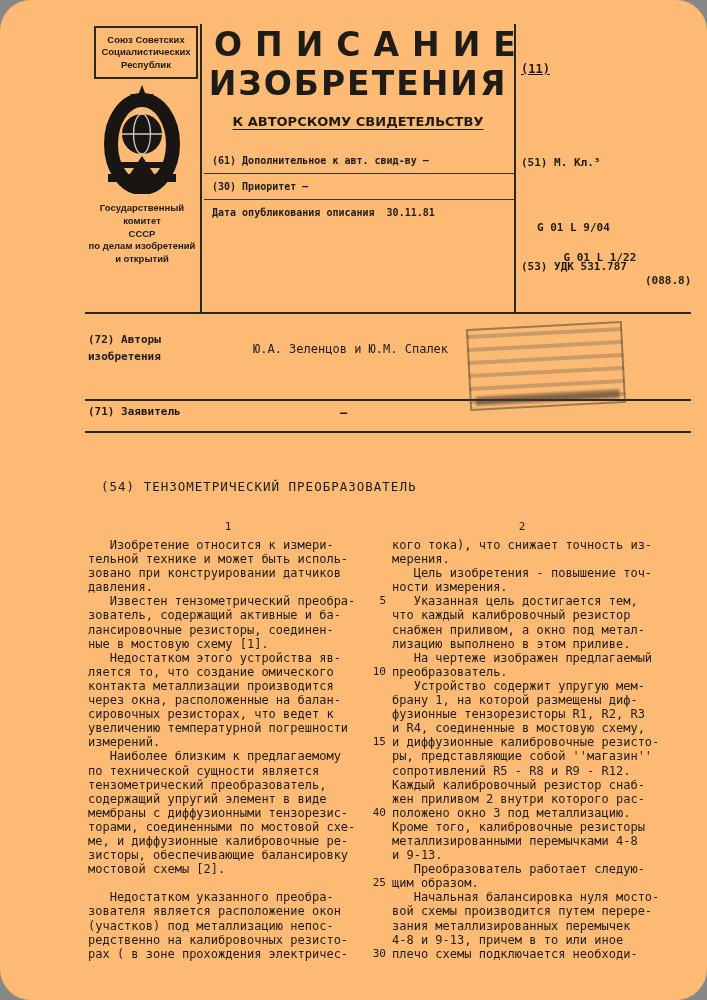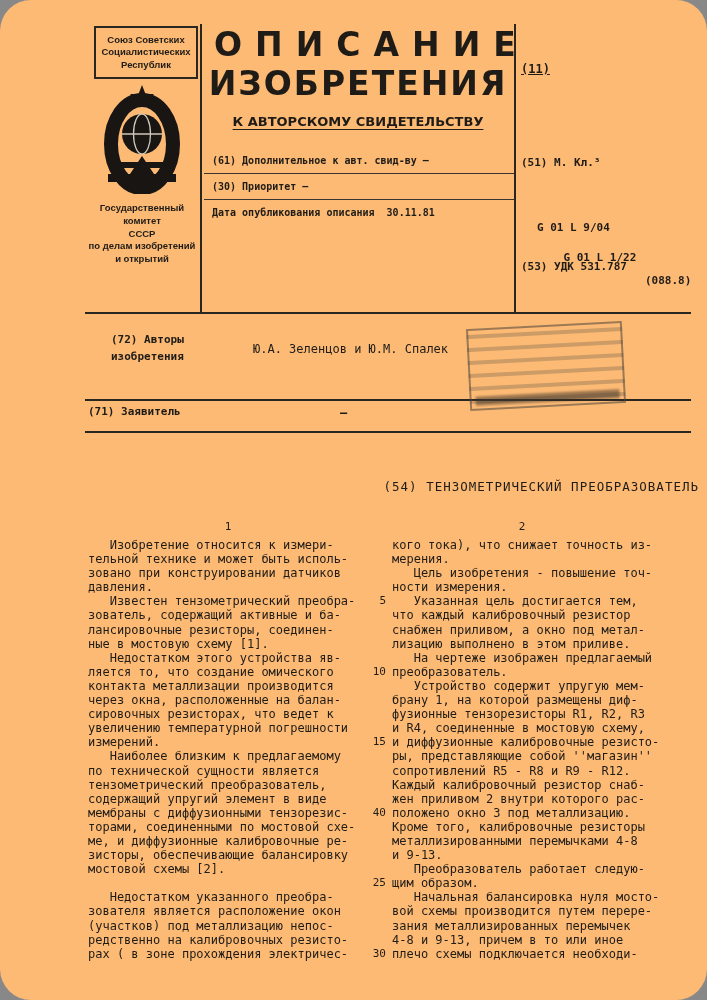--- a/index.html
+++ b/index.html
@@ -46,35 +46,35 @@
   }
   .frow.last{border-bottom:none;}
   
   .pub-code{position:absolute;left:521px;top:62px;font:bold 12px "DejaVu Sans Mono",monospace;text-decoration:underline;}
   .pub-number{position:absolute;left:556px;top:48px;font:bold 27px/1 "DejaVu Serif",serif;letter-spacing:1px;}
   .class-label{position:absolute;left:521px;top:156px;font:bold 11px "DejaVu Sans Mono",monospace;}
   .class-lines{position:absolute;left:537px;top:203px;font:bold 11px/15px "DejaVu Sans Mono",monospace;white-space:pre;margin-top:17px;}
   .udk-1{position:absolute;left:521px;top:260px;font:bold 11px "DejaVu Sans Mono",monospace;}
   .udk-2{position:absolute;left:613px;top:274px;font:bold 11px "DejaVu Sans Mono",monospace;margin-left:32px;}
   
-  .label72{position:absolute;left:88px;top:332px;font:bold 11px/1.5 "DejaVu Sans Mono",monospace;white-space:pre-line;margin-left:23px;}
+  .label72{position:absolute;left:88px;top:332px;font:bold 11px/1.5 "DejaVu Sans Mono",monospace;white-space:pre-line;}
   .names{position:absolute;left:253px;top:342px;font:12px "DejaVu Sans Mono",monospace;}
   .stamp{
     position:absolute;left:468px;top:325px;width:152px;height:78px;
     transform:rotate(-3deg);border:2px solid rgba(75,68,58,.55);
     background:repeating-linear-gradient(180deg,
       rgba(90,82,70,0) 0 4px, rgba(90,82,70,.30) 4px 8px, rgba(90,82,70,0) 8px 13px);
     filter:blur(.5px);
   }
   .stamp-smudge{position:absolute;left:4px;right:4px;bottom:3px;height:9px;background:rgba(55,48,40,.5);filter:blur(1px);}
   .label71{position:absolute;left:88px;top:405px;font:bold 11px "DejaVu Sans Mono",monospace;}
   .value71{position:absolute;left:340px;top:406px;font:bold 12px "DejaVu Sans Mono",monospace;}
   
   .title54{
-    position:absolute;left:93px;top:479px;width:606px;text-align:right;
+    position:absolute;left:101px;top:479px;width:606px;text-align:left;
     font:12.5px "DejaVu Sans Mono",monospace;letter-spacing:1px;
   }
   
   .colhdr{position:absolute;top:520px;text-align:center;font:11px "DejaVu Sans Mono",monospace;}
   .colhdr-1{left:88px;width:280px;}
   .colhdr-2{left:392px;width:260px;}
   .bodycol{
     position:absolute;top:538px;width:300px;
     font:12px/14.1px "DejaVu Sans Mono",monospace;white-space:pre;
   }

